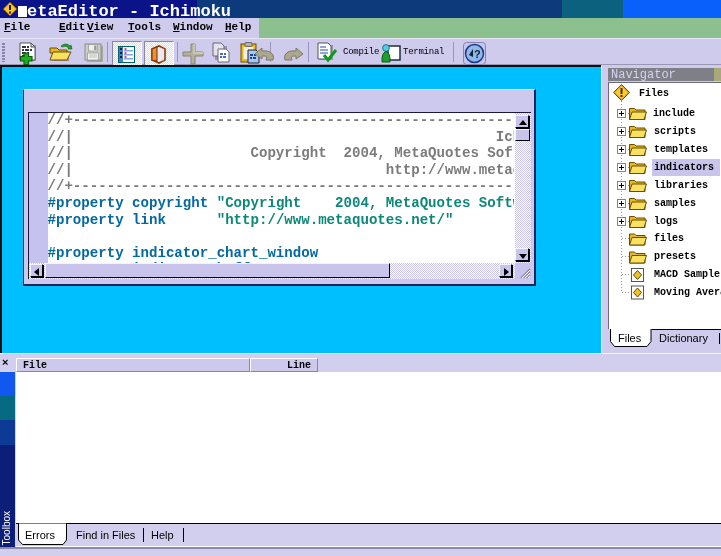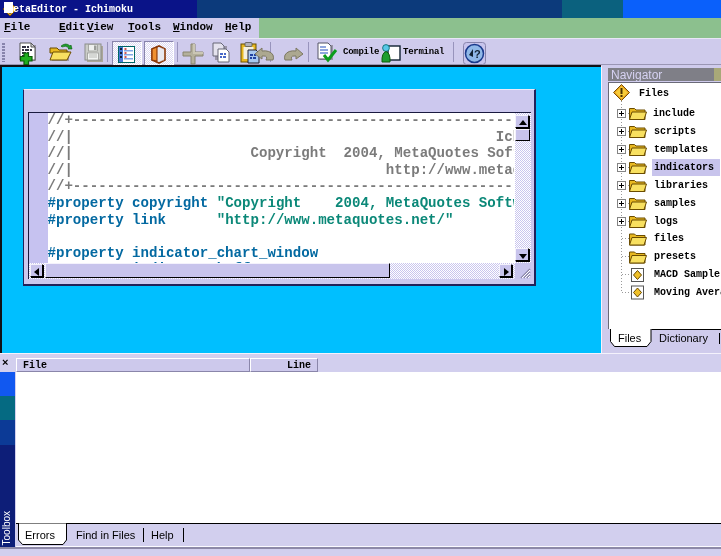--- a/index.html
+++ b/index.html
@@ -1,37 +1,37 @@
 <!DOCTYPE html>
 <html><head><meta charset="utf-8"><style>
 html,body{margin:0;padding:0;}
 #root{position:relative;width:721px;height:556px;overflow:hidden;background:#cfcbec;font-family:"Liberation Mono",monospace;}
 .abs{position:absolute;}
 .mono{font-family:"Liberation Mono",monospace;}
 
 #titlebar{left:0;top:0;width:721px;height:18px;
 background:linear-gradient(to right,#0a1388 0px,#0a1388 197px,#0c3a7b 197px,#0c3a7b 562px,#0b617e 562px,#0b617e 623px,#0a60fb 623px,#0a60fb 721px);}
-#titletext{left:4px;top:2px;color:#fff;font-weight:bold;font-size:10px;letter-spacing:0px;white-space:pre;}
+#titletext{left:18px;top:2px;color:#fff;font-weight:bold;font-size:17px;letter-spacing:0px;white-space:pre;}
 
 #menubar{left:0;top:18px;width:721px;height:20px;background:#8cc08e;}
 #menuleft{left:0;top:0;width:259px;height:20px;background:#cfcbec;}
 .menuitem{top:3px;font-size:11px;font-weight:bold;color:#000;white-space:pre;}
 
 #toolbar{left:0;top:38px;width:721px;height:25px;background:#cfcbec;border-top:1px solid #e8e6f6;border-bottom:1px solid #9a96b4;}
 #toolbar .sep{top:3px;width:1px;height:20px;background:#9894bc;}
 #grip{left:2px;top:4px;width:3px;height:19px;background:repeating-linear-gradient(to bottom,#8884ac 0 2px,#cfcbec 2px 3px);}
 .tbtn{top:2px;width:24px;height:24px;}
 .toggled{border:1px solid #8884ac;border-bottom-color:#fff;border-right-color:#fff;background:conic-gradient(#fff 25%,#dcd9f2 0 50%,#fff 0 75%,#dcd9f2 0) 0 0/2px 2px;}
-.tblabel{top:8px;font-size:9px;font-weight:bold;color:#000;white-space:pre;letter-spacing:-0.25px;}
+.tblabel{top:8px;font-size:9px;font-weight:normal;color:#000;white-space:pre;letter-spacing:-0.25px;}
 
 #client{left:0;top:65px;width:601px;height:288px;background:#00bfff;border-top:2px solid #101116;border-left:2px solid #101116;box-sizing:border-box;}
 
 #nav{left:601px;top:66px;width:120px;height:287px;background:#cfcbec;border-left:1px solid #f4f2fc;}
 #navcap{left:6px;top:2px;width:107px;height:13px;background:#7f7f87;}
-#navcap span{position:absolute;left:3px;top:0px;font-size:12px;color:#d6d2f2;font-family:Liberation Sans, sans-serif;}
+#navcap span{position:absolute;left:3px;top:0px;font-size:12px;color:#d6d2f2;font-family:Liberation Mono, monospace;}
 #navclose{left:112px;top:2px;width:8px;height:13px;background:#a8a878;}
 #navbody{left:6px;top:16px;width:114px;height:247px;background:#fff;border-top:1px solid #6a6a78;border-left:1px solid #6a6a78;box-sizing:border-box;}
 .trow{position:absolute;left:0;font-size:10px;letter-spacing:0px;white-space:pre;color:#000;font-weight:bold;}
 #navtabs{left:6px;top:263px;width:114px;height:18px;}
 
 #bottom{left:0;top:353px;width:721px;height:203px;background:#d2cfee;}
 #strip{left:0;top:19px;width:15px;height:175px;
 background:linear-gradient(to bottom,#1158f0 0,#1158f0 24px,#056a82 24px,#056a82 48px,#0c3a96 48px,#0c3a96 73px,#0d1e78 73px,#0d1e78 175px);}
 #toolboxlbl{position:absolute;left:1px;bottom:2px;width:14px;color:#fff;font-size:10px;font-family:"Liberation Sans",sans-serif;writing-mode:vertical-rl;transform:rotate(180deg);}
 #closex{left:2px;top:3px;width:12px;height:12px;font-size:11px;font-weight:bold;color:#000;font-family:"Liberation Sans",sans-serif;}

